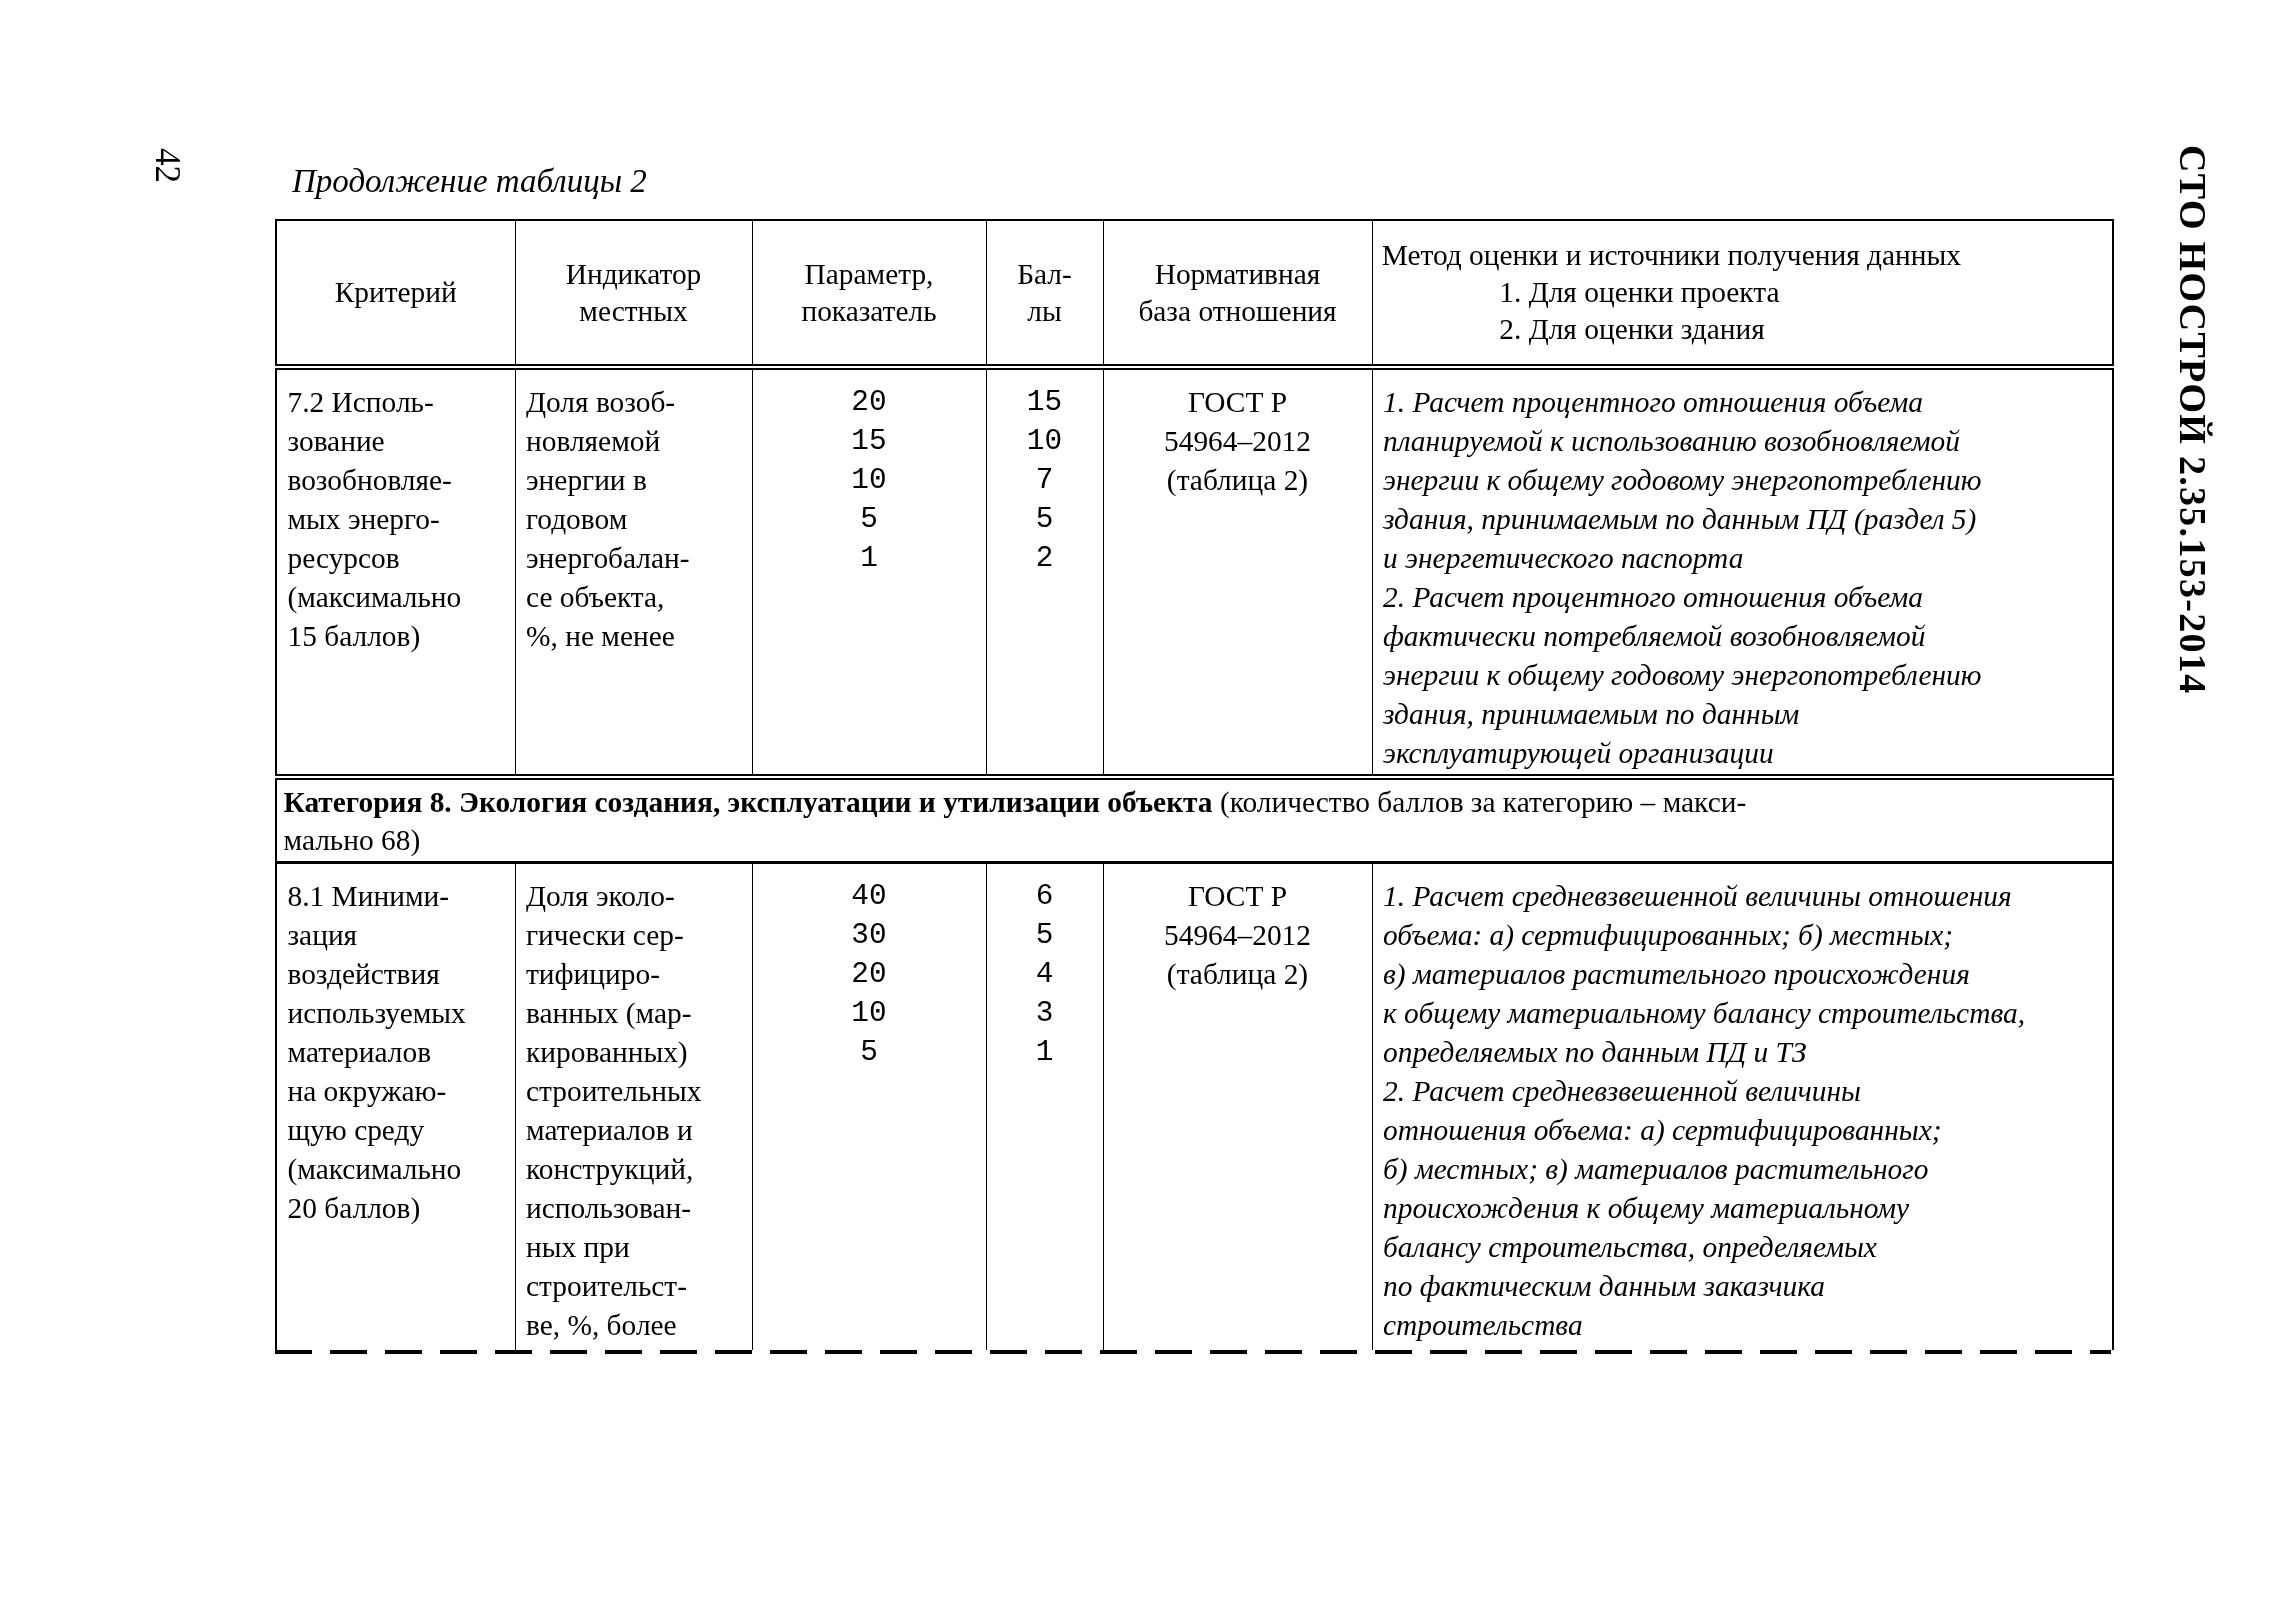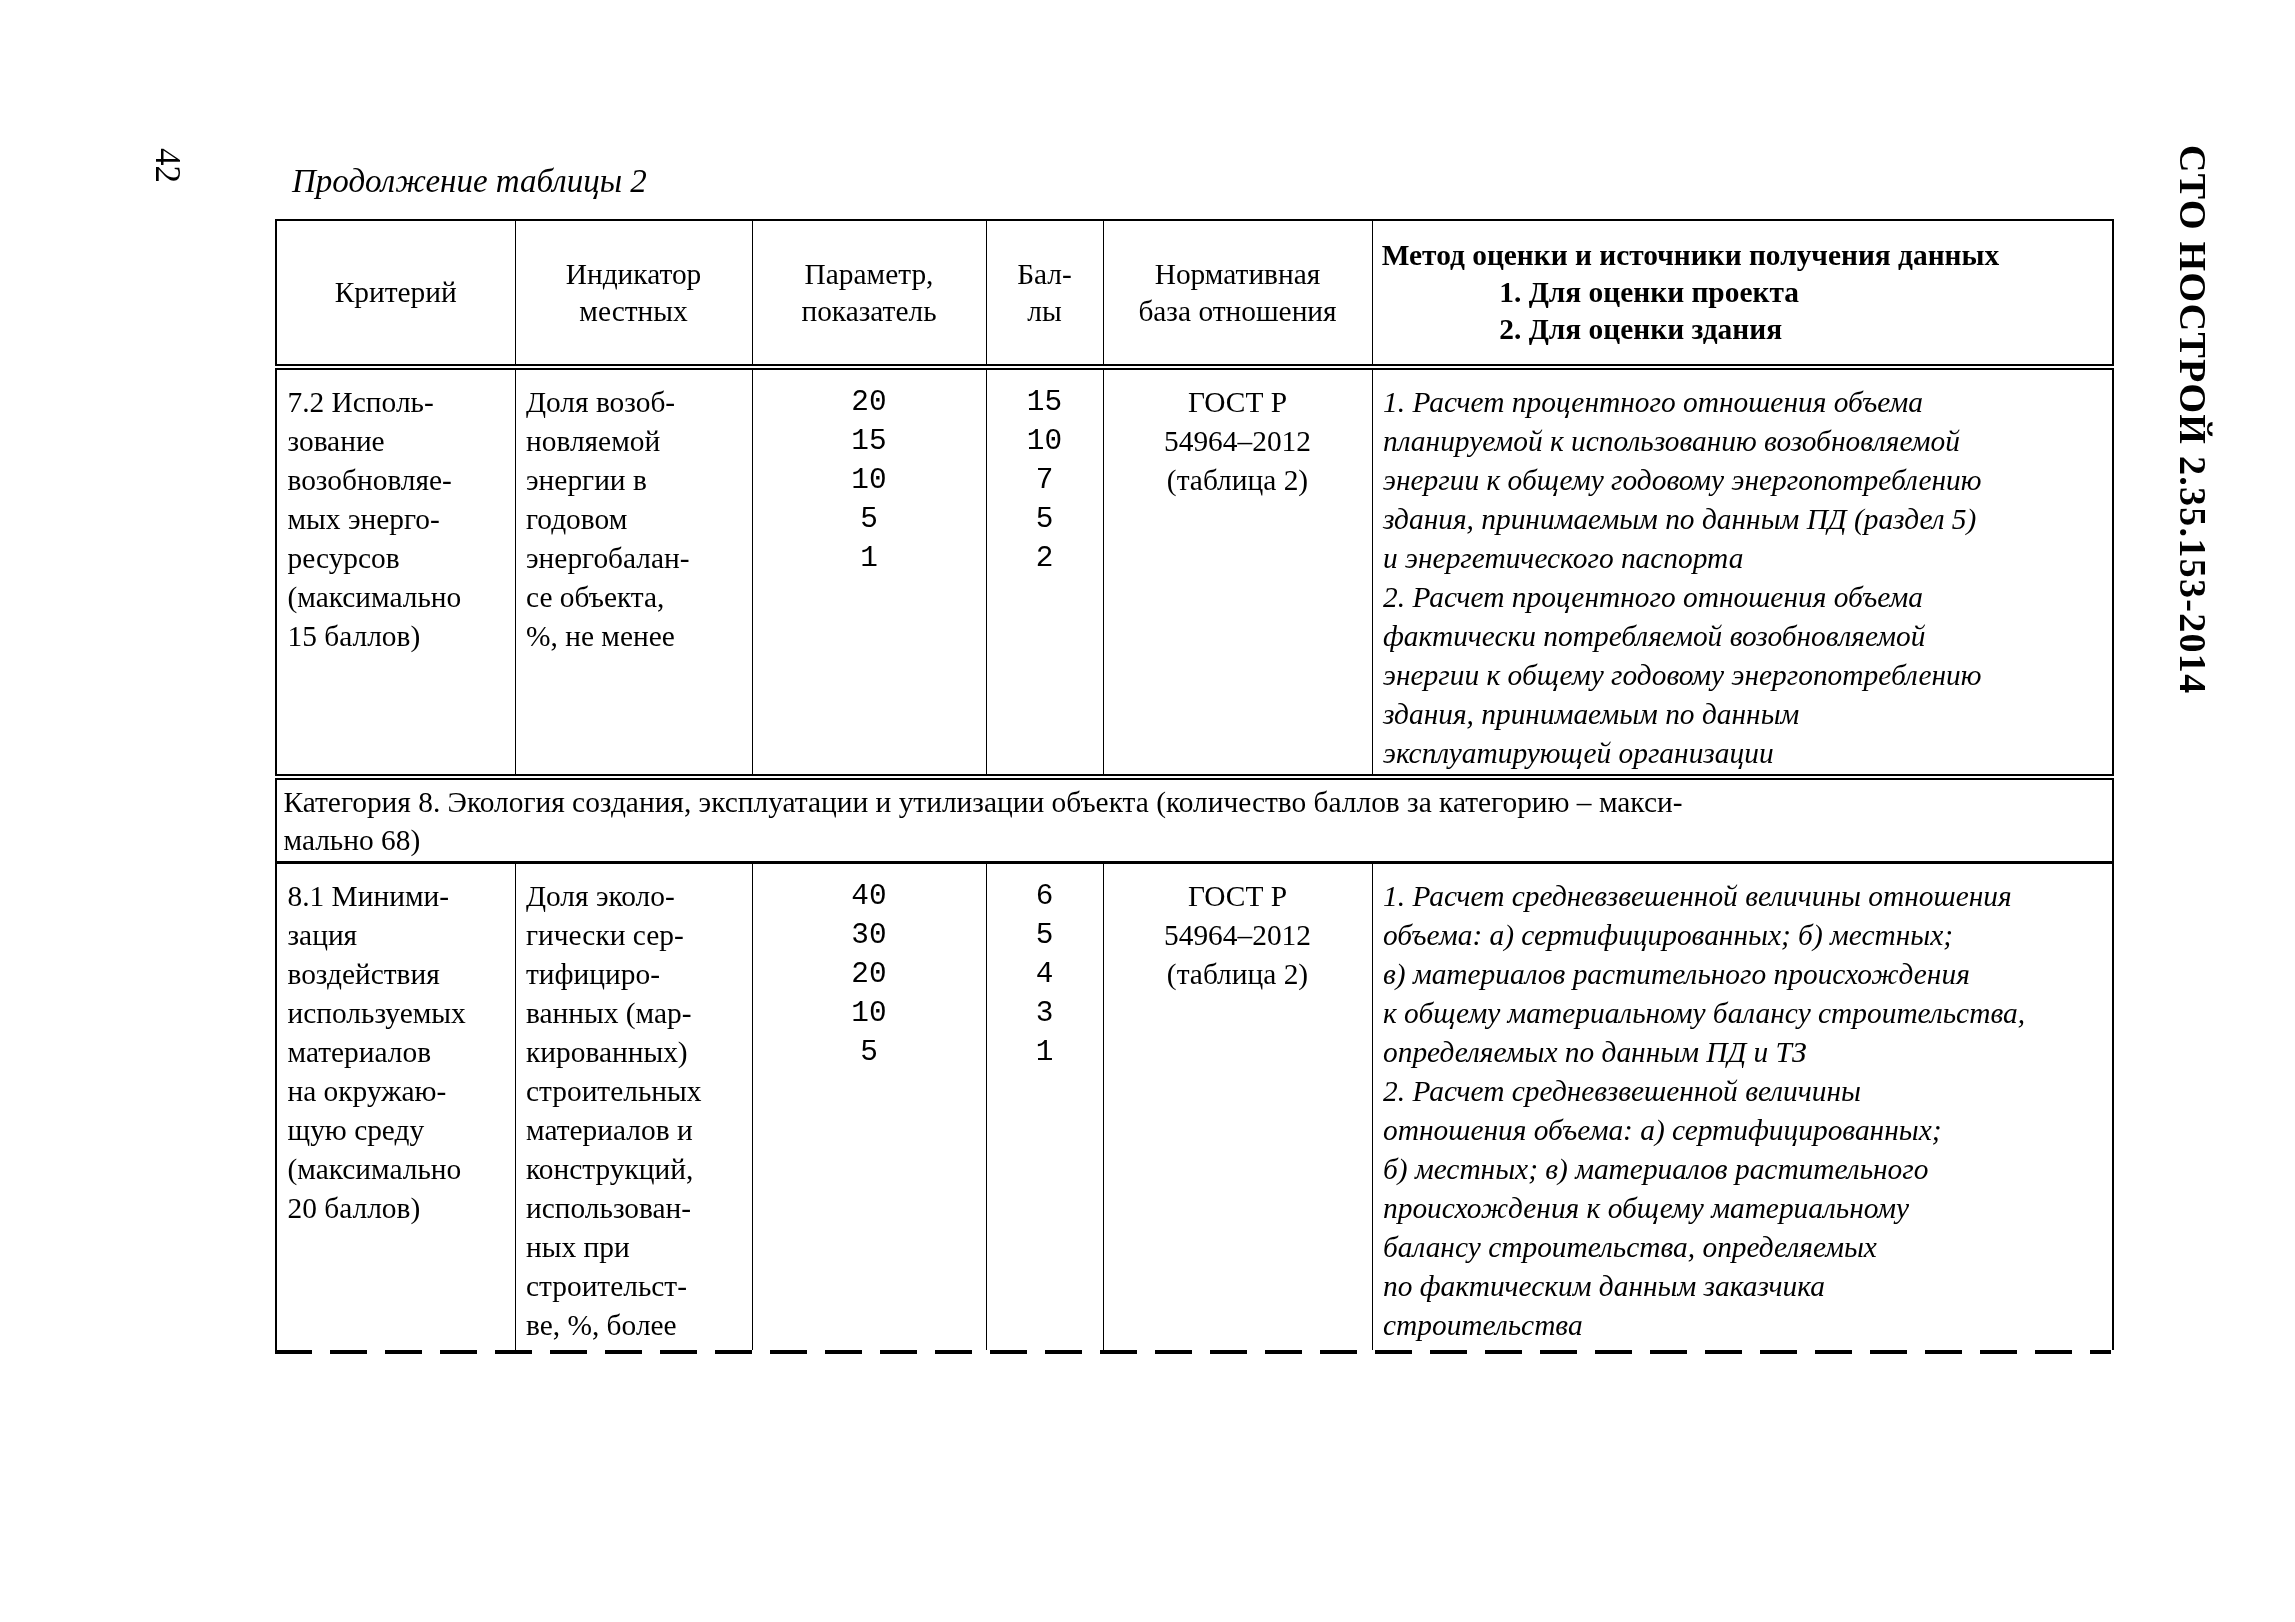--- a/index.html
+++ b/index.html
@@ -71,36 +71,35 @@
     vertical-align: middle;
     white-space: pre-line;
     line-height: 37px;
     padding: 3.9px 2.6px;
     border-bottom: 6.5px double #000;
   }
   thead th.method-h {
     text-align: left;
     white-space: pre-wrap;
     padding-left: 9.2px;
-    font-weight: bold;
   }
   tr.criteria-row td { padding-top: 13px; }
   td.c-text { text-align: left; white-space: pre-line; padding-left: 10.5px; padding-right: 3.9px; }
   td.c-num  { text-align: center; white-space: pre-line; font-family: Liberation Mono, monospace; }
   td.c-base { text-align: center; white-space: pre-line; margin-top: 8px; }
   td.c-method { text-align: left; white-space: pre-line; padding-left: 10.5px; padding-right: 6.5px; font-style: italic; }
   tr.row-first td { border-bottom: 6.5px double #000; }
   tr.category-row td {
     white-space: pre-line;
     vertical-align: middle;
     padding: 2.6px 6.5px 2.6px 6.5px;
     line-height: 38px;
     border-bottom: 3.3px solid #000;
   }
-  tr.category-row .cat-bold { font-weight: normal; text-align: right; }
+  tr.category-row .cat-bold { font-weight: bold; text-align: right; }
   tr.row-last td { border-bottom: none; }
   
   .bottom-dash {
     height: 3.9px;
     width: 100%;
     background: repeating-linear-gradient(to right, #000 0 37px, transparent 37px 55px);
   }
 </style>
 </head>
 <body>

